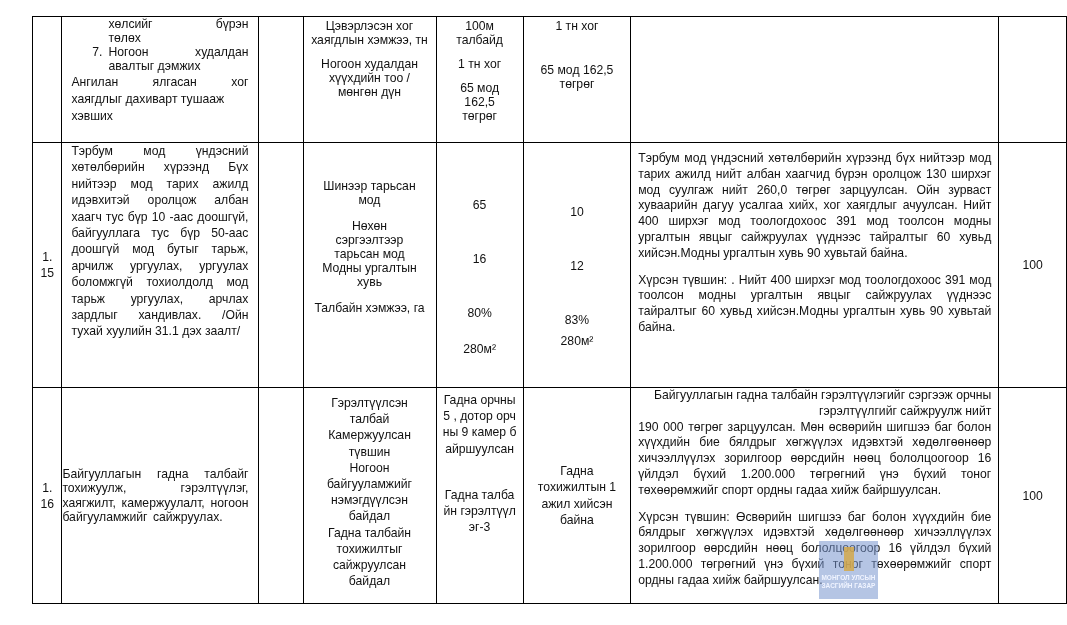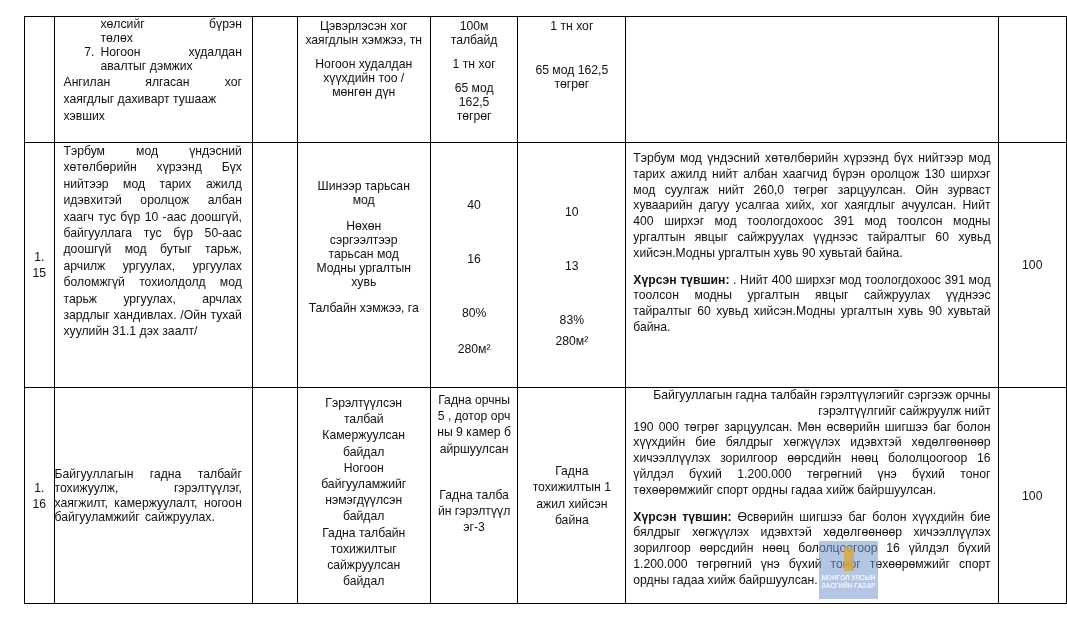--- a/index.html
+++ b/index.html
@@ -1,30 +1,30 @@
 <!DOCTYPE html>
 <html><head>
 <meta charset="utf-8">
 <style>
   html, body { margin:0; padding:0; background:#ffffff; }
   body { width:1067px; height:625px; position:relative; overflow:hidden;
          font-family:"Liberation Sans", sans-serif; font-size:12.2px; color:#111; line-height:14px; }
-  table { position:absolute; left:24px; top:16px; border-collapse:collapse; table-layout:fixed; }
+  table { position:absolute; left:32px; top:16px; border-collapse:collapse; table-layout:fixed; }
   td { border:1.3px solid #000; padding:0; vertical-align:top; overflow:hidden; }
   .c-num { width:29px; text-align:center; vertical-align:middle; }
   .c-task { width:187px; }
   .c-empty { width:48px; }
   .c-ind { width:122px; text-align:center; }
   .c-plan { width:76px; text-align:center; }
   .c-act { width:102px; text-align:center; }
   .c-rep { width:384px; }
   .c-score { width:72px; text-align:center; vertical-align:middle; }
   .just { text-align:justify; text-align-last:left; }
   .justall { text-align:justify; text-align-last:justify; }
-  b { font-weight:bold; }
+  b { font-weight:normal; }
   .gap { height:10px; }
   .watermark { position:absolute; left:819px; top:541px; width:59px; height:58px;
                background:rgba(120,150,205,0.55); color:#f0f4ff; font-size:6.5px; font-weight:bold;
                text-align:center; line-height:8px; }
   .watermark .emb { display:block; margin:6px auto 3px; width:10px; height:24px; background:#d4a84a; opacity:.85; }
 </style>
 </head>
 <body>
 
 <table>
@@ -82,32 +82,32 @@
     <td class="c-empty"></td>
     <td class="c-ind" style="padding:36px 4px 0;">
       <div style="padding:0 6px;">Шинээр тарьсан мод</div>
       <div style="height:12px;"></div>
       <div style="padding:0 12px;">Нөхөн сэргээлтээр тарьсан мод</div>
       <div style="padding:0 4px;">Модны ургалтын хувь</div>
       <div style="height:12px;"></div>
       <div>Талбайн хэмжээ, га</div>
     </td>
     <td class="c-plan" style="padding:55px 4px 0;">
-      <div>40</div>
+      <div>65</div>
       <div style="height:40px;"></div>
       <div>16</div>
       <div style="height:40px;"></div>
       <div>80%</div>
       <div style="height:22px;"></div>
       <div>280м²</div>
     </td>
     <td class="c-act" style="padding:62px 4px 0;">
       <div>10</div>
       <div style="height:40px;"></div>
-      <div>13</div>
+      <div>12</div>
       <div style="height:40px;"></div>
       <div>83%</div>
       <div style="height:7px;"></div>
       <div>280м²</div>
     </td>
     <td class="c-rep" style="padding:8px 7px 0 7px;">
       <div class="just" style="line-height:15.8px;">Тэрбум мод үндэсний хөтөлбөрийн хүрээнд бүх нийтээр мод тарих ажилд нийт албан хаагчид бүрэн оролцож 130 ширхэг мод суулгаж нийт  260,0 төгрөг зарцуулсан. Ойн зурваст хуваарийн дагуу усалгаа хийх, хог хаягдлыг ачуулсан. Нийт 400 ширхэг мод тоологдохоос 391 мод тоолсон модны ургалтын явцыг сайжруулах үүднээс тайралтыг 60 хувьд хийсэн.Модны ургалтын хувь 90 хувьтай байна.</div>
       <div style="height:11px;"></div>
       <div class="just" style="line-height:15.8px;">
         <b>Хүрсэн түвшин:</b><span> . Нийт 400 ширхэг мод тоологдохоос 391 мод тоолсон модны ургалтын явцыг сайжруулах үүднээс тайралтыг 60 хувьд хийсэн.Модны ургалтын хувь 90 хувьтай байна.</span>
@@ -119,21 +119,21 @@
   <tr style="height:216px;">
     <td class="c-num">
       <div style="padding:0 5px; line-height:16px;">1. 16</div>
     </td>
     <td class="c-task" style="padding:0 10px 0 0; vertical-align:middle;">
       <div class="just" style="line-height:14.5px; word-spacing:2px;">Байгууллагын гадна талбайг тохижуулж, гэрэлтүүлэг, хаягжилт, камержуулалт, ногоон байгууламжийг сайжруулах.</div>
     </td>
     <td class="c-empty"></td>
     <td class="c-ind" style="padding:7px 6px 0; line-height:16.2px;">
       <div style="padding:0 10px;">Гэрэлтүүлсэн талбай</div>
-      <div style="padding:0 10px;">Камержуулсан байдал</div>
+      <div style="padding:0 10px;">Камержуулсан түвшин</div>
       <div>Ногоон байгууламжийг нэмэгдүүлсэн байдал</div>
       <div style="padding:0 6px;">Гадна талбайн тохижилтыг сайжруулсан байдал</div>
     </td>
     <td class="c-plan" style="padding:4px 6px 0; line-height:16.2px;">
       <div style="word-break:break-all;">Гадна орчны 5 , дотор орчны 9 камер байршуулсан</div>
       <div style="height:10px;"></div>
       <div style="word-break:break-all;margin-top:20px;">Гадна талбайн гэрэлтүүлэг-3</div>
     </td>
     <td class="c-act" style="padding:0 4px; vertical-align:middle; line-height:16.2px;">
       <div>Гадна тохижилтын 1 ажил хийсэн байна</div>

